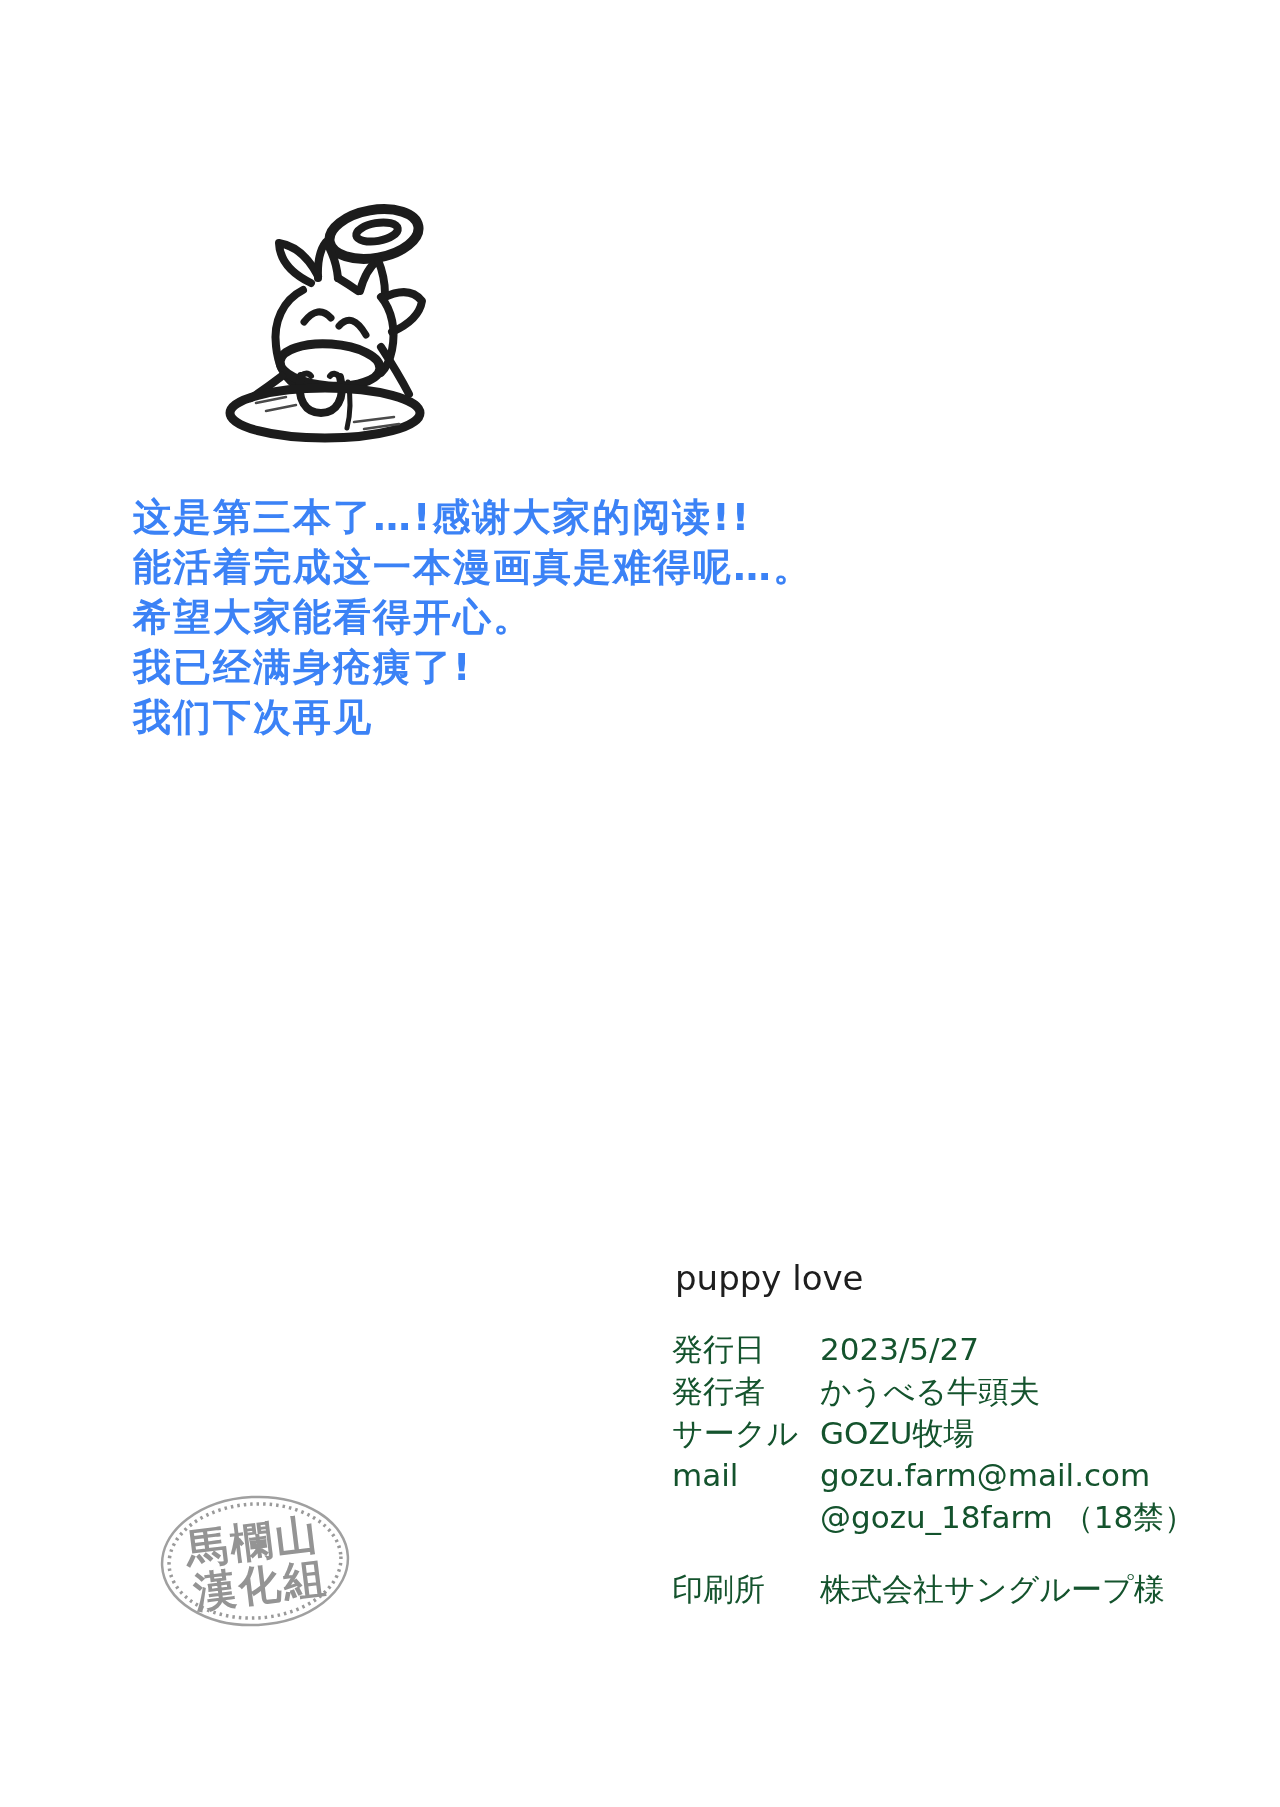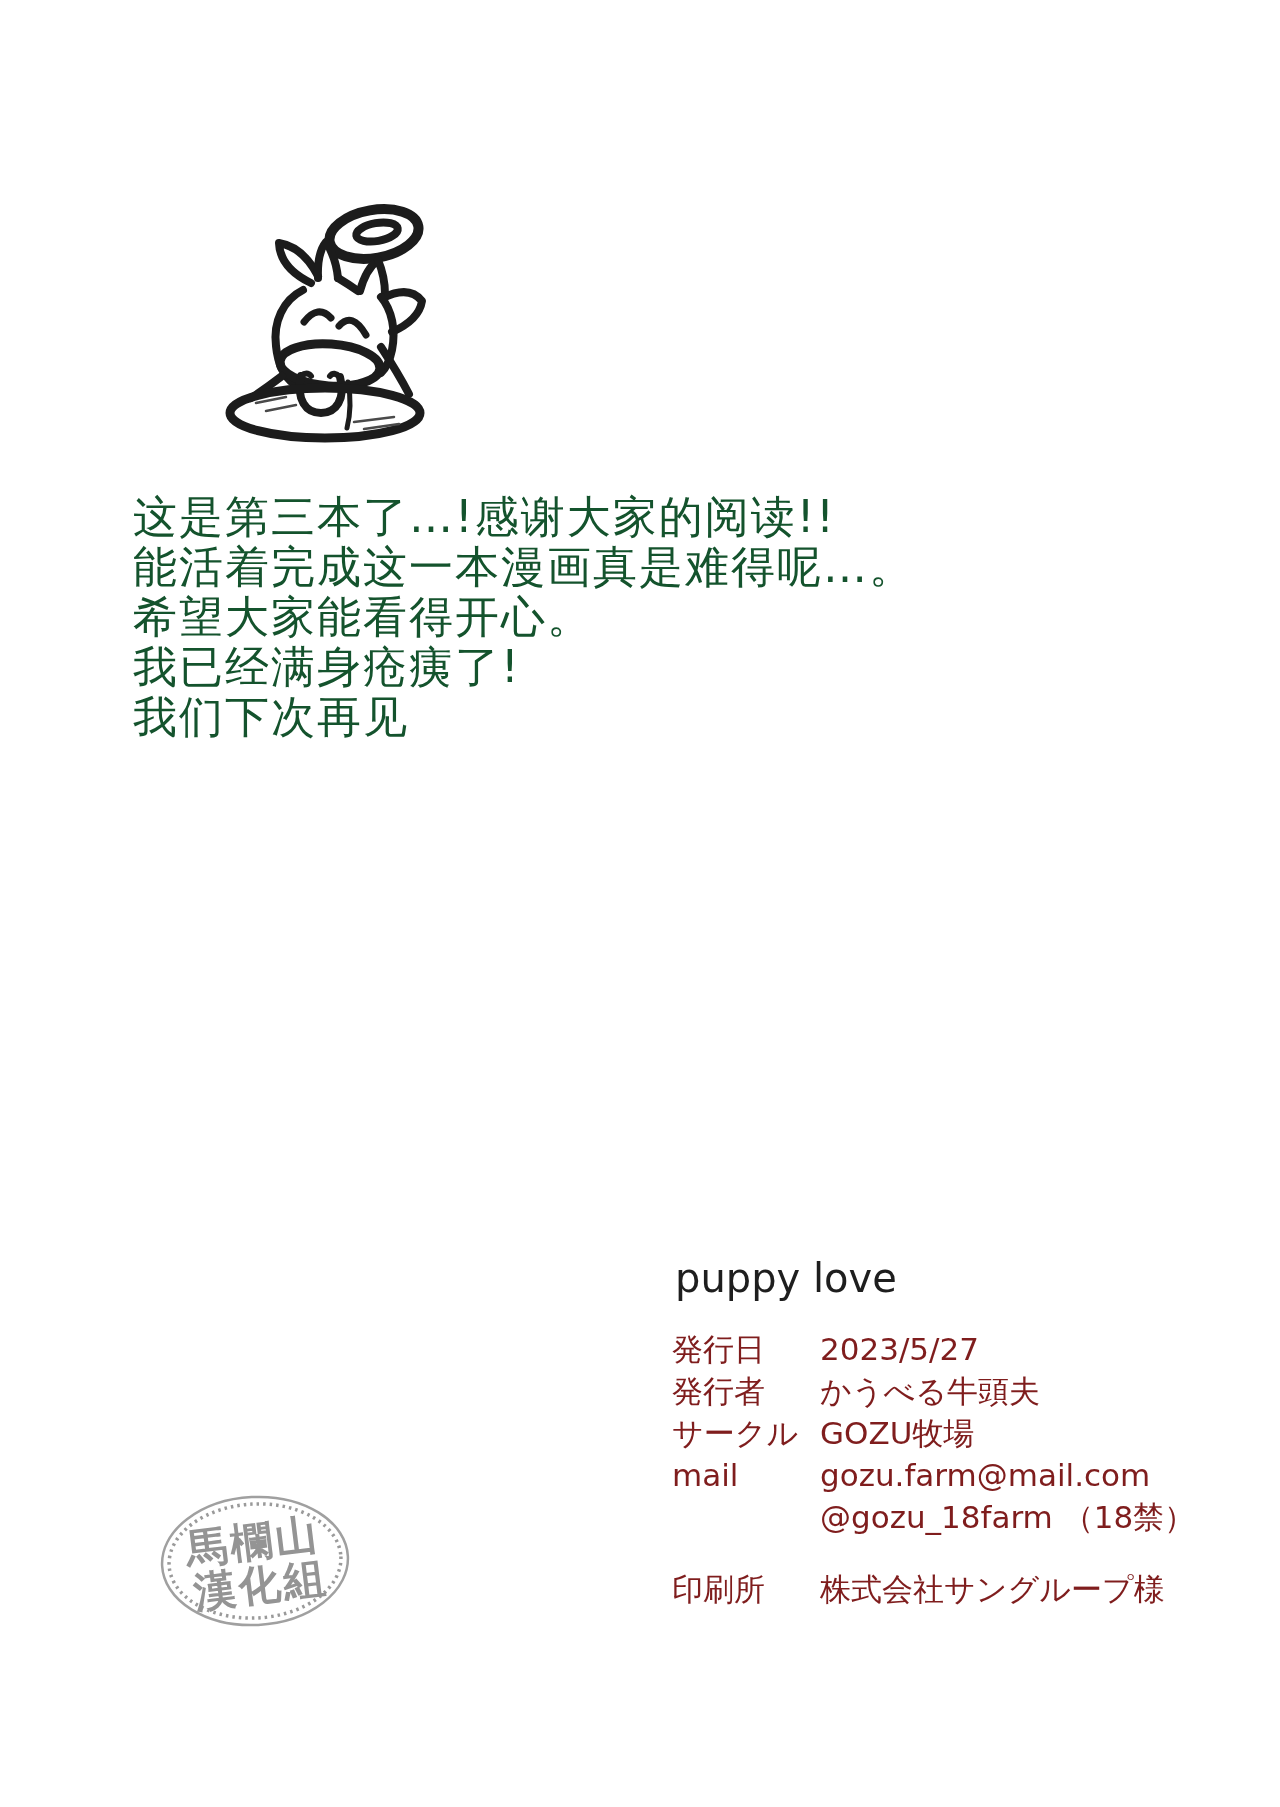--- a/index.html
+++ b/index.html
@@ -26,45 +26,45 @@
     height: 310px;
   }
 
   
   #afterword {
     position: absolute;
     left: 133px;
     top: 492px;
     width: 720px;
     font-family: "DejaVu Sans", sans-serif;
-    font-weight: 400;
-    font-size: 44px;
+    font-weight: 700;
+    font-size: 38px;
     line-height: 50px;
     letter-spacing: 2px;
-    color: #14532d;
+    color: #3b82f6;
     white-space: nowrap;
   }
 
   
   #colophon-title {
     position: absolute;
     left: 675px;
     top: 1258px;
-    font-size: 40px;
+    font-size: 34px;
     line-height: 40px;
     color: #1e1e1e;
   }
   #colophon {
     position: absolute;
     left: 672px;
     top: 1328px;
     width: 560px;
     font-size: 31px;
     line-height: 42px;
-    color: #7f1d1d;
+    color: #14532d;
   }
   .colophon-row {
     display: flex;
     flex-direction: row;
   }
   .colophon-row.gap-above {
     margin-top: 30px;
   }
   .colophon-label {
     width: 148px;

